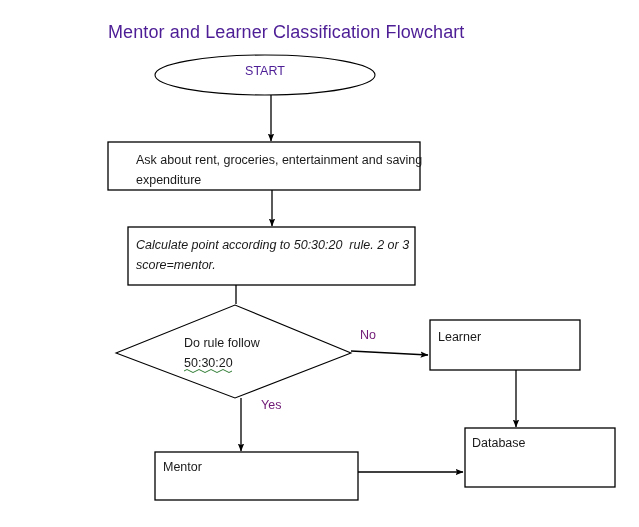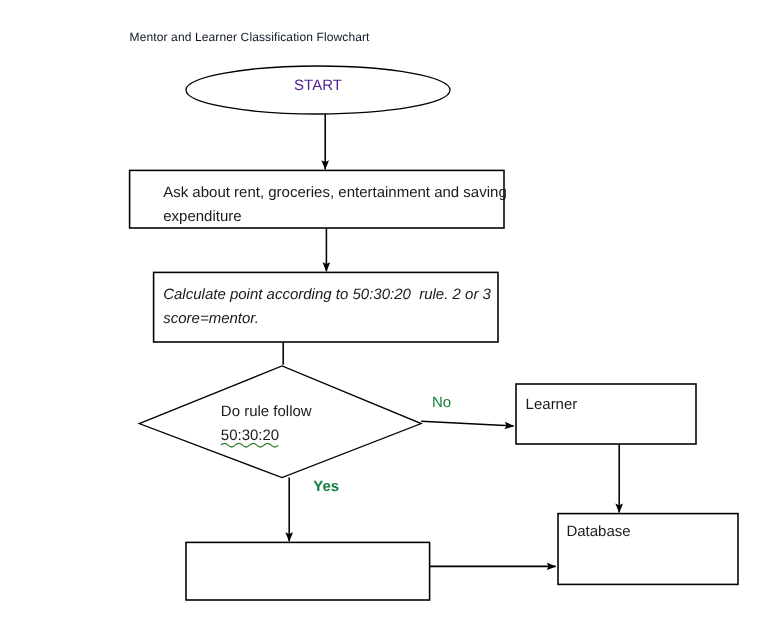--- a/index.html
+++ b/index.html
@@ -28,22 +28,22 @@
     font-size: 12.5px;
     color: #1a1a1a;
     line-height: 20px;
     white-space: pre-wrap;
     pointer-events: none;
   }
   #chart-title {
     position: absolute;
     left: 108px;
     top: 22px;
-    font-size: 10px;
-    color: #0f172a;
+    font-size: 18px;
+    color: #4c1d95;
     letter-spacing: 0.1px;
   }
   #start-label {
     position: absolute;
     left: 155px;
     top: 64px;
     width: 220px;
     text-align: center;
     font-size: 12.5px;
     color: #4c1d95;
@@ -76,31 +76,30 @@
     width: 130px;
   }
   #mentor-label {
     left: 163px;
     top: 457px;
     width: 180px;
   }
   .edge-label {
     position: absolute;
     font-size: 12.5px;
-    color: #15803d;
+    color: #701a75;
     text-align: right;
   }
   #label-no {
     left: 360px;
     top: 328px;
   }
   #label-yes {
     left: 261px;
     top: 398px;
-    font-weight: bold;
   }
 </style>
 </head>
 <body>
 
 <div id="canvas">
 
   <svg id="flow-svg" viewBox="0 0 639 527">
     <defs>
       <marker id="arrowhead" markerWidth="9" markerHeight="9" refX="7.5" refY="3.6" orient="auto" markerUnits="userSpaceOnUse">
@@ -147,18 +146,19 @@
 
   <div id="box2-label" class="node-text">Calculate point according to 50:30:20  rule. 2 or 3 score=mentor.</div>
 
   <div id="decision-label" class="node-text">Do rule follow
 50:30:20</div>
 
   <div id="learner-label" class="node-text">Learner</div>
 
   <div id="database-label" class="node-text">Database</div>
 
+  <div id="mentor-label" class="node-text">Mentor</div>
 
   <div id="label-no" class="edge-label">No</div>
 
   <div id="label-yes" class="edge-label">Yes</div>
 
 </div>
 
 </body></html>

